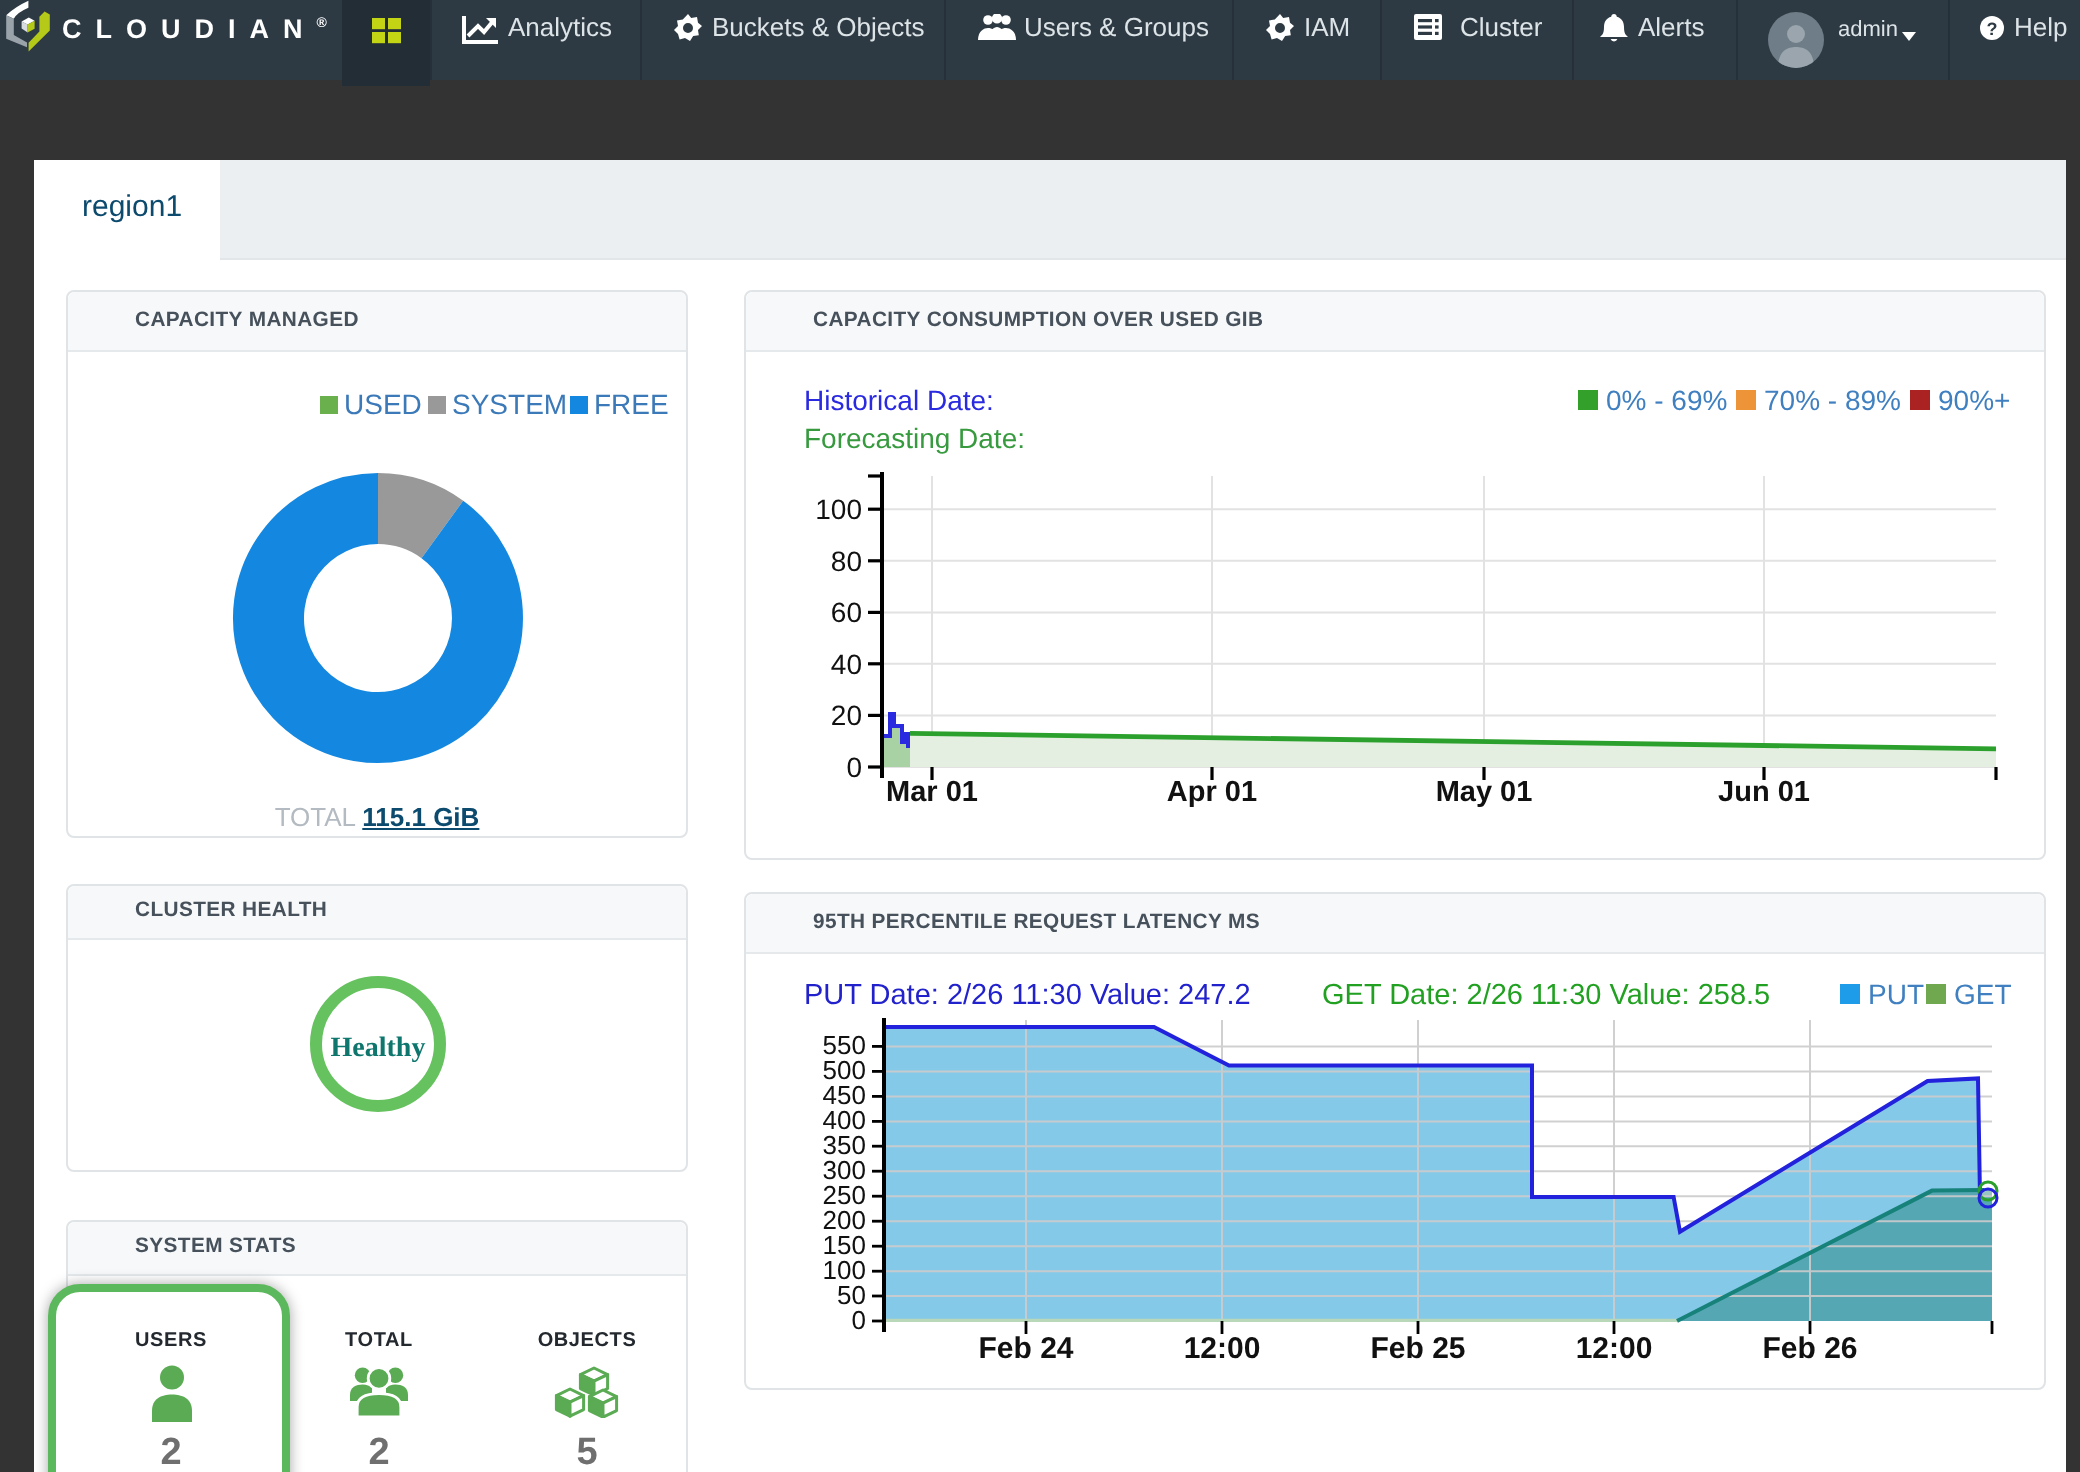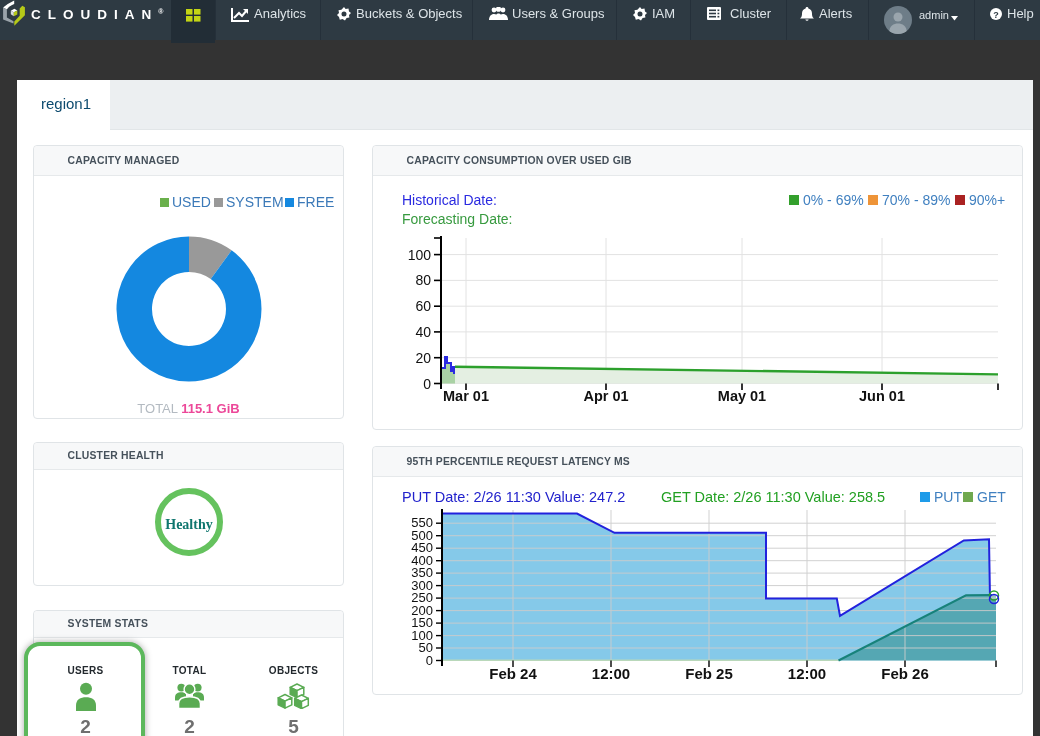--- a/index.html
+++ b/index.html
@@ -27,21 +27,21 @@
   
   #cardA { left:16px; top:65px;  width:311px; height:274px; }
   #cardB { left:16px; top:362px; width:311px; height:144px; }
   #cardC { left:16px; top:530px; width:311px; height:160px; }
   #cardD { left:355px; top:65px;  width:651px; height:285px; }
   #cardE { left:355px; top:366px; width:651px; height:249px; }
   
   .dleg { position:absolute; top:48px; font-size:14px; color:#3b79b8; }
   .dleg i { display:inline-block; width:9px; height:9px; margin-right:3px; }
   #total { position:absolute; left:0; top:255px; width:100%; text-align:center; font-size:13px; color:#b3bac1; }
-  #total b { color:#ec4899; }
+  #total b { color:#0c4a6e;text-decoration:underline; }
   
   #ring { position:absolute; left:121px; top:45px; width:68px; height:68px; border-radius:50%; border:6px solid #65c25e; background:#fff; }
   #ring span { position:absolute; left:0; top:23px; width:56px; text-align:center; font-family:"Liberation Serif", serif; font-weight:bold; font-size:14px; color:#0f766e; }
   
   .stat { position:absolute; top:31px; width:103px; text-align:center; }
   .stat .slbl { font-size:10px; font-weight:bold; color:#23292e; letter-spacing:0.3px; margin-top:23px; }
   .stat .sicon { margin-top:6px; height:31px; }
   .stat .snum { font-size:19px; font-weight:bold; color:#6f6f6f; margin-top:3px; }
   #statbox { position:absolute; left:-10px; top:31px; width:121px; height:116px; background:#fff; border:4px solid #5cb85c; border-radius:16px; box-shadow:0 0 7px rgba(0,0,0,0.35); }
 </style>

